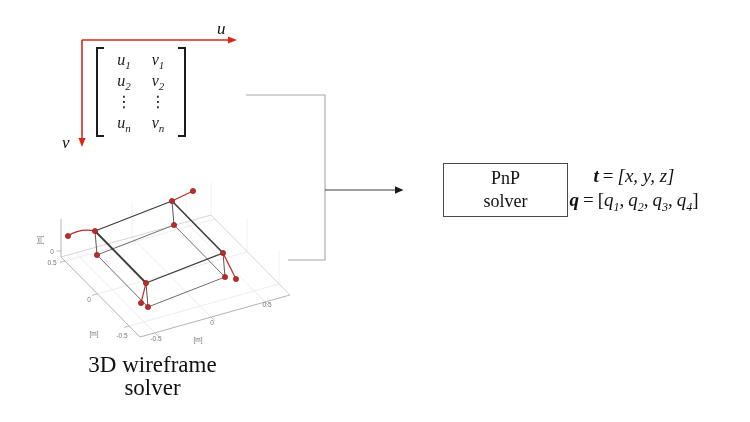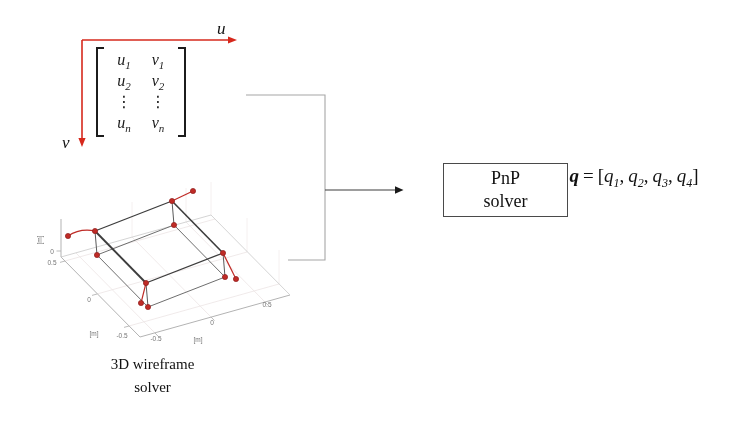--- a/index.html
+++ b/index.html
@@ -32,21 +32,21 @@
     font-size:18px;line-height:23px;color:#111;background:#fff;margin-left:40px;
   }
   
   .equations{left:548px;top:164px;width:172px;text-align:center;color:#111;}
   .eq-line{font-size:19px;line-height:24px;white-space:nowrap;}
   .eq-line .bi{font-weight:bold;font-style:italic;}
   .eq-line .it{font-style:italic;}
   .eq-line sub{font-size:12px;font-style:italic;line-height:0;}
   .eq-line .sp{display:inline-block;width:4px;}
   
-  .caption{left:75px;top:353px;width:155px;text-align:center;font-size:15px;line-height:23px;color:#111;}
+  .caption{left:75px;top:353px;width:155px;text-align:center;font-size:23px;line-height:23px;color:#111;}
   
   .tickfont{font-family:"Liberation Sans","DejaVu Sans",sans-serif;}
 </style>
 </head>
 <body>
 
 <div class="canvas">
 
   <svg width="750" height="422" viewBox="0 0 750 422">
 
@@ -178,20 +178,23 @@
     <div class="bracket right"></div>
   </div>
 
   <div class="abs pnp-box">
     <span>PnP</span>
     <span>solver</span>
   </div>
 
   <div class="abs equations">
     <div class="eq-line">
+      <span class="bi">t</span><span class="sp"></span><span>=</span><span class="sp"></span><span class="it">[x, y, z]</span>
+    </div>
+    <div class="eq-line">
       <span class="bi">q</span><span class="sp"></span><span>=</span><span class="sp"></span><span>[</span><span class="it">q</span><sub>1</sub><span>,</span><span class="sp"></span><span class="it">q</span><sub>2</sub><span>,</span><span class="sp"></span><span class="it">q</span><sub>3</sub><span>,</span><span class="sp"></span><span class="it">q</span><sub>4</sub><span>]</span>
     </div>
   </div>
 
   <div class="abs caption">
     <div>3D wireframe</div>
     <div>solver</div>
   </div>
 
 </div>

